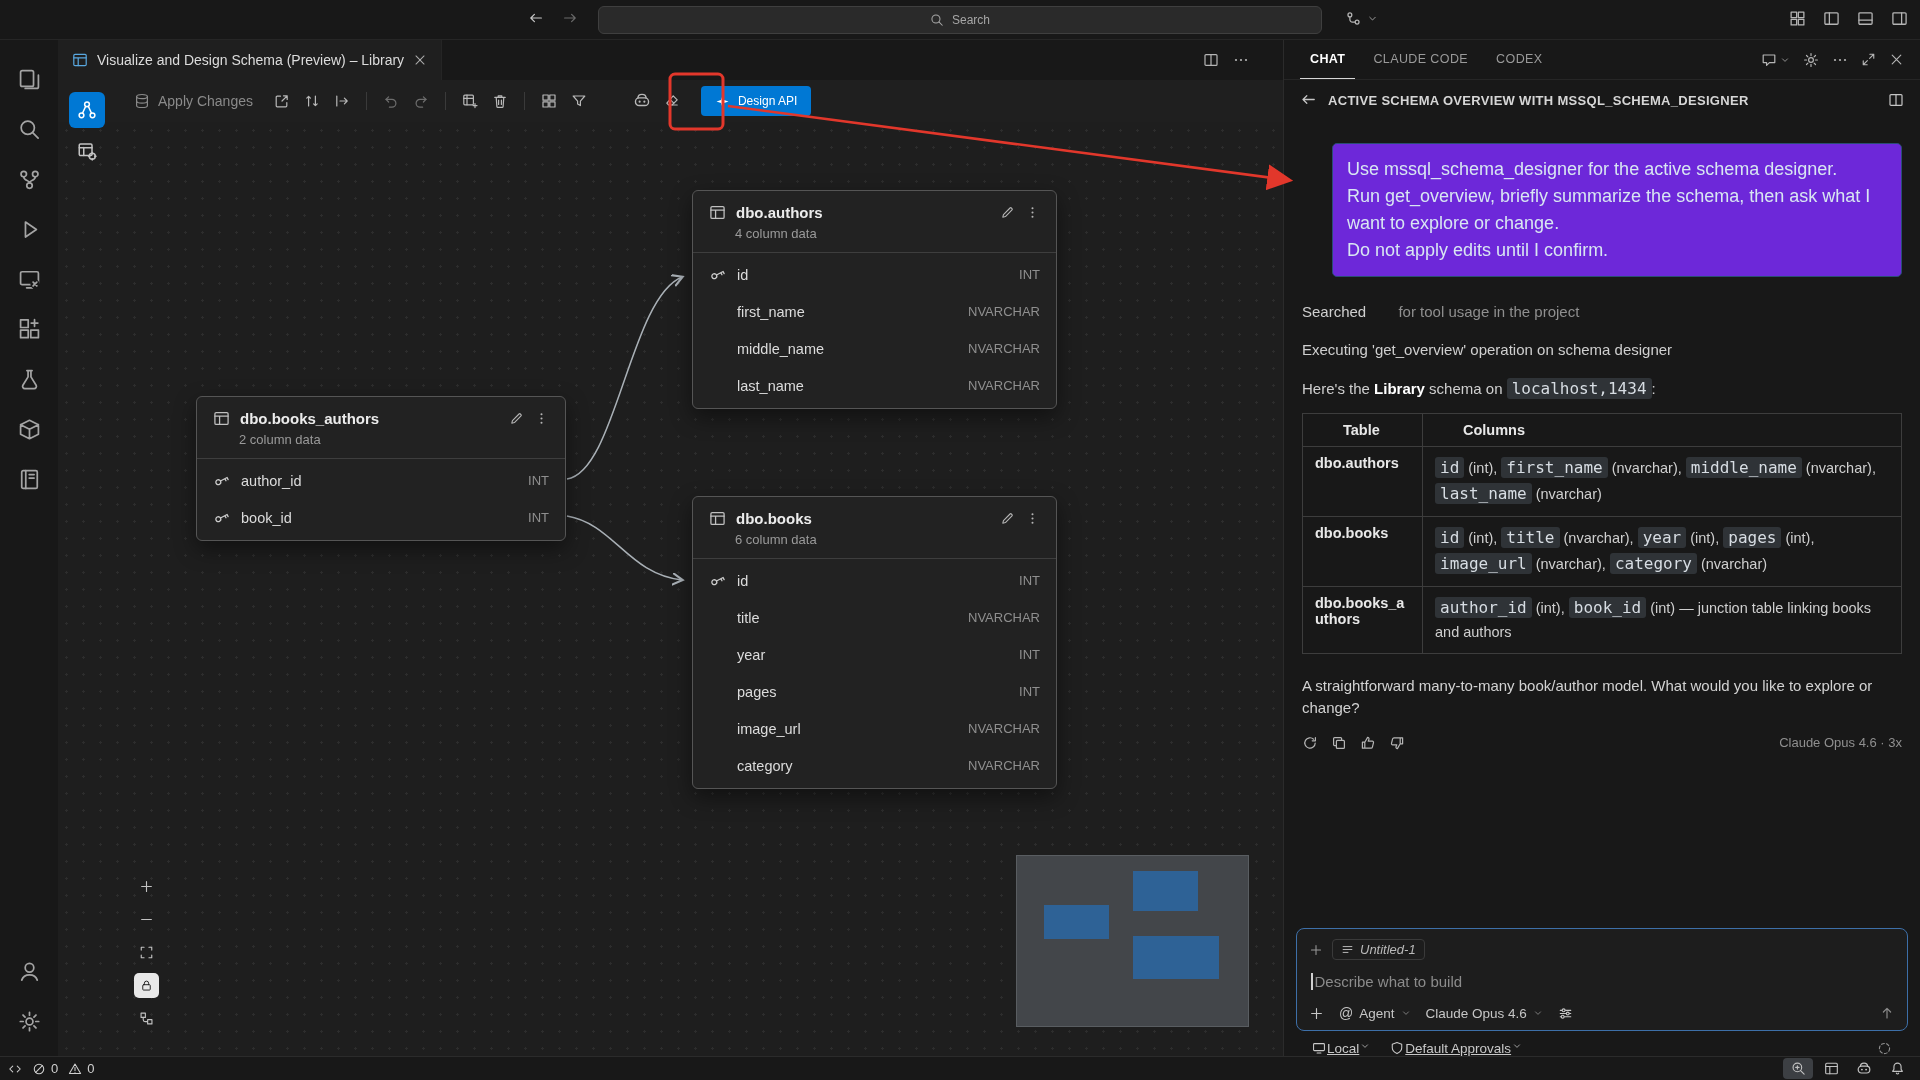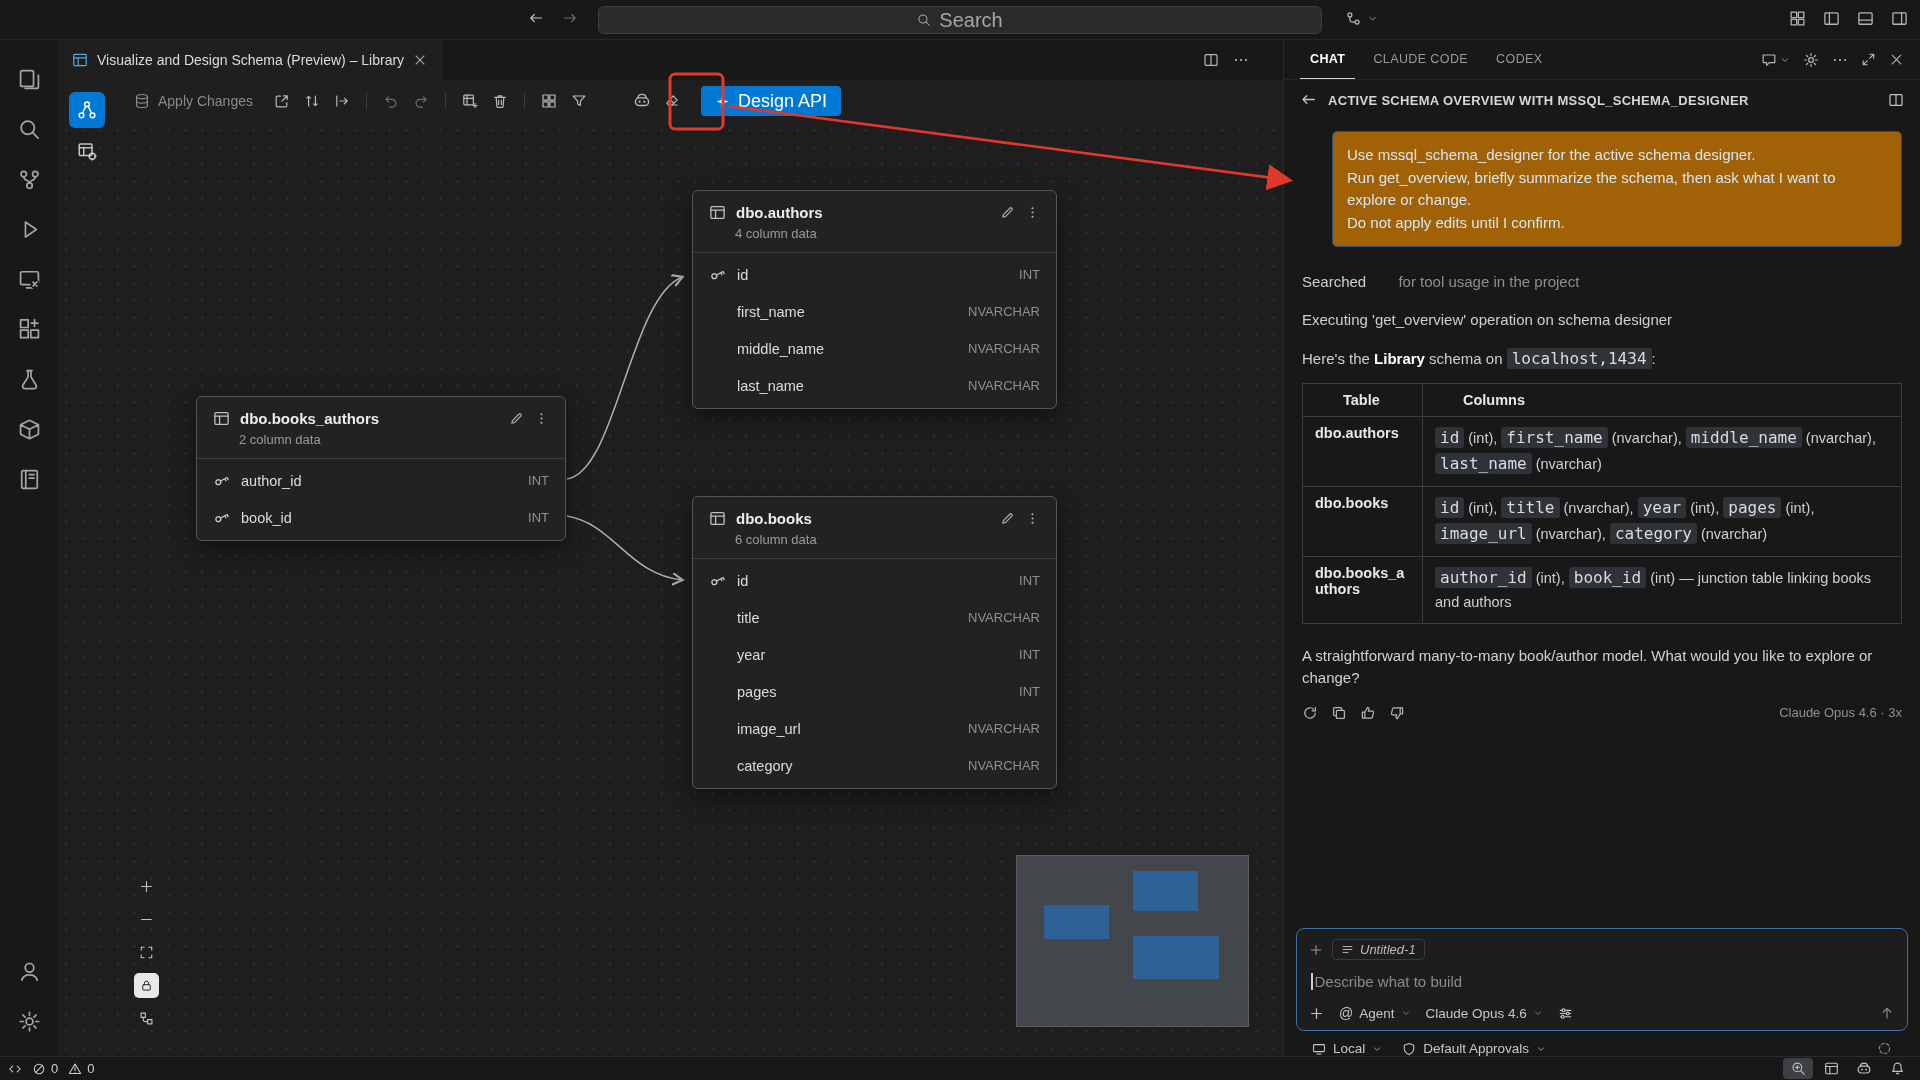--- a/index.html
+++ b/index.html
@@ -7,21 +7,21 @@
     font-family:"Liberation Sans","DejaVu Sans",sans-serif; color:#cccccc; }
   svg.i { fill:none; stroke:currentColor; stroke-width:1.2; stroke-linecap:round; stroke-linejoin:round; display:block; }
 
   
   .titlebar { position:absolute; left:0; top:0; width:1920px; height:40px; background:#181818;
     border-bottom:1px solid #262626; z-index:5; }
   .tb-nav { position:absolute; left:528px; top:10px; display:flex; gap:18px; color:#c8c8c8; }
   .tb-nav .fwd { color:#6a6a6a; }
   .tb-search { position:absolute; left:598px; top:6px; width:724px; height:28px; background:#2a2a2a;
     border:1px solid #3f3f3f; border-radius:6px; display:flex; align-items:center; justify-content:center;
-    gap:8px; color:#a6a6a6; font-size:20px; }
+    gap:8px; color:#a6a6a6; font-size:12px; }
   .tb-session { position:absolute; left:1345px; top:10px; display:flex; align-items:center; gap:5px; color:#b5b5b5; }
   .tb-right { position:absolute; right:12px; top:10px; display:flex; gap:17px; color:#b5b5b5; }
 
   
   .activitybar { position:absolute; left:0; top:40px; width:58px; height:1016px; background:#181818;
     display:flex; flex-direction:column; align-items:center; padding-top:14px; }
   .ab-btn { width:46px; height:50px; display:flex; align-items:center; justify-content:center; color:#a4a4a4; cursor:pointer; }
   .ab-bottom { margin-top:auto; padding-bottom:10px; display:flex; flex-direction:column; align-items:center; }
 
   
@@ -33,21 +33,21 @@
   .tab .tab-close { color:#ababab; display:flex; }
   .tabbar-actions { margin-left:auto; display:flex; align-items:center; gap:14px; padding-right:34px; color:#b5b5b5; }
 
   .toolbar { height:42px; background:#1f1f1f; display:flex; align-items:center; padding-left:76px; color:#b8b8b8; }
   .tb-apply { display:flex; align-items:center; gap:8px; color:#8a8a8a; font-size:14px; margin-right:14px; }
   .tb-btn { width:30px; height:30px; display:flex; align-items:center; justify-content:center; border-radius:5px; color:#b8b8b8; }
   .tb-btn.dim { color:#6d6d6d; }
   .tb-sep { width:1px; height:18px; background:#3a3a3a; margin:0 9px; }
   .gap-l { margin-left:33px; }
   .design-api { display:flex; align-items:center; gap:8px; background:#0078d4; color:#ffffff; height:30px;
-    padding:0 14px; border-radius:4px; font-size:18px; margin-left:14px; }
+    padding:0 14px; border-radius:4px; font-size:12px; margin-left:14px; }
 
   .mini-toolbar { position:absolute; left:11px; top:52px; display:flex; flex-direction:column; gap:5px; z-index:6; }
   .mini-btn { width:36px; height:36px; border-radius:6px; display:flex; align-items:center; justify-content:center; color:#c3c3c3; }
   .mini-btn.primary { background:#0078d4; color:#ffffff; }
 
   .canvas { position:absolute; left:0; top:82px; width:1225px; height:934px; background-color:#1e1e1e;
     background-image:radial-gradient(circle, #2d2d2d 1.1px, transparent 1.2px); background-size:17px 17px; }
   .connectors { position:absolute; left:0; top:0; width:1225px; height:934px; }
 
   .schema-card { position:absolute; background:#222222; border:1px solid #555555; border-radius:6px;
@@ -78,22 +78,22 @@
     color:#9a9a9a; border-bottom:1.5px solid transparent; }
   .chat-tab.active { color:#ffffff; font-weight:700; border-bottom-color:#d7d7d7; }
   .chat-tab-actions { margin-left:auto; display:flex; align-items:center; gap:13px; color:#b5b5b5; padding-right:16px; }
   .with-caret { display:flex; align-items:center; gap:3px; }
 
   .chat-head { display:flex; align-items:flex-end; gap:11px; padding:11px 16px 5px; }
   .chat-head-title { flex:1; font-size:13px; font-weight:700; letter-spacing:.3px; color:#d6d6d6; }
   .chat-head .icon-btn { color:#c5c5c5; display:flex; }
 
   .chat-scroll { flex:1; padding:10px 18px 0; overflow:hidden; }
-  .bubble { margin:8px 0 26px 30px; background:#a16207; border:1px solid #2a4d75; border-radius:5px;
-    padding:12px 14px; color:#d8e6f2; font-size:15px; line-height:1.5; }
+  .bubble { margin:20px 0 26px 30px; background:#6d28d9; border:1px solid #2a4d75; border-radius:5px;
+    padding:12px 14px; color:#d8e6f2; font-size:18px; line-height:1.5; }
   .chat-step { font-size:15px; margin-bottom:21px; }
   .step-lead { color:#cfcfcf; }
   .step-rest { color:#8f8f8f;padding-left:28px; }
   .schema-intro { font-size:15px; color:#cfcfcf; margin:4px 0 15px; }
   .schema-intro strong { color:#ffffff; }
   code { font-family:"DejaVu Sans Mono",monospace; font-size:16px; background:#2f3337; color:#d7dde3;
     border-radius:3px; padding:1px 5px; white-space:nowrap; }
   .chat-table { width:100%; border-collapse:collapse; margin-bottom:21px; }
   .chat-table th,.chat-table td { border:1px solid #3d3d3d; padding:8px 12px; font-size:14.5px; text-align:left; vertical-align:top; }
   .chat-table th { color:#e8e8e8; font-weight:700;padding-left:40px; }
@@ -111,21 +111,21 @@
   .ctx-chip .fname { font-style:italic; }
   .ci-row2 { margin:13px 2px 15px; color:#8b8b8b; font-size:15px; display:flex; align-items:center; }
   .caret-bar { display:inline-block; width:1.5px; height:17px; background:#d0d0d0; margin-right:2px; }
   .ci-row3 { display:flex; align-items:center; gap:15px; color:#c6c6c6; font-size:13.5px; }
   .pill { display:flex; align-items:center; gap:6px; }
   .pill .cdn { color:#9a9a9a; }
   .send { margin-left:auto; color:#8a8a8a; display:flex; }
   .at-glyph { font-size:14px; color:#c6c6c6; }
 
   .chat-footer { display:flex; align-items:center; gap:20px; padding:10px 16px 0; color:#c9c9c9; font-size:13.5px; }
-  .cf-item { display:flex; align-items:center; gap:7px; }
+  .cf-item { display:flex; align-items:flex-start; gap:1px;text-decoration:underline; }
   .cf-spin { margin-left:auto; color:#8f8f8f; display:flex; }
 
   
   .statusbar { position:absolute; left:0; top:1056px; width:1920px; height:24px; background:#181818;
     border-top:1px solid #2b2b2b; display:flex; align-items:center; padding:0 8px; font-size:13px; color:#cfcfcf; z-index:5; }
   .sb-item { display:flex; align-items:center; gap:5px; margin-right:10px; }
   .sb-right { margin-left:auto; display:flex; align-items:center; gap:3px; }
   .sb-btn { width:30px; height:21px; display:flex; align-items:center; justify-content:center; color:#c2c2c2; border-radius:4px; }
   .sb-btn.active { background:#3c3f43; }
 

